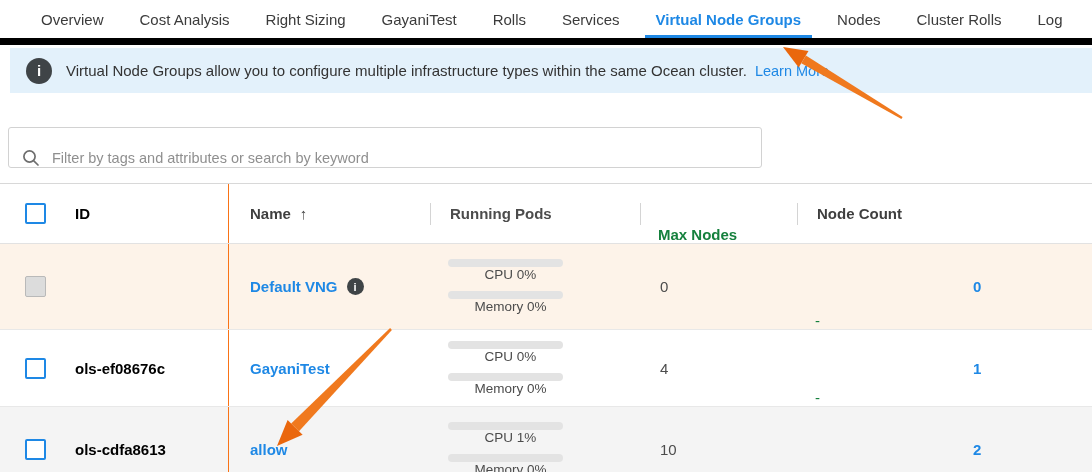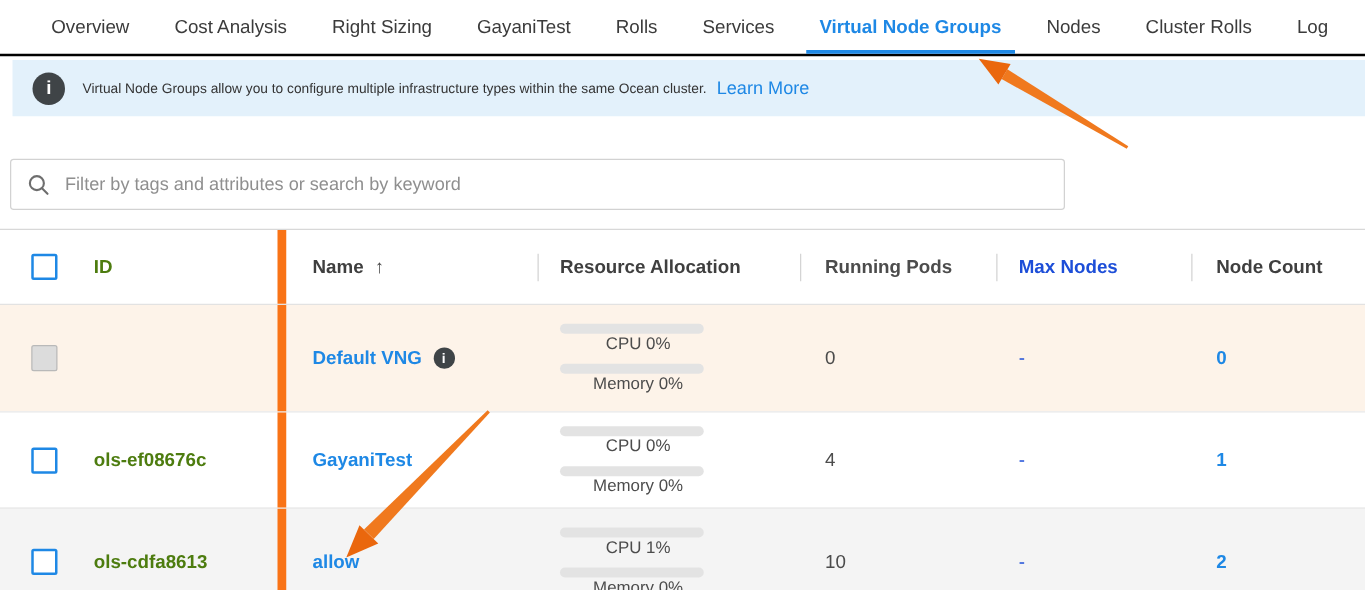--- a/index.html
+++ b/index.html
@@ -3,72 +3,72 @@
 <meta charset="utf-8">
 <style>
   html,body{margin:0;padding:0;}
   body{
     width:1092px;height:472px;overflow:hidden;background:#fff;position:relative;
     font-family:"Liberation Sans",sans-serif;color:#3f3f3f;
   }
   
   .tabbar{
     display:flex;align-items:stretch;height:45px;padding-left:30px;
-    border-bottom:2px solid #000000;background:#fff;box-sizing:border-box;
+    border-bottom:7px solid #000000;background:#fff;box-sizing:border-box;
   }
   .tab{
     display:flex;align-items:center;padding:0 11px;margin-right:14px;
     font-size:15px;color:#3b3b3b;cursor:pointer;position:relative;white-space:nowrap;
   }
   .tab.active{color:var(--accent);font-weight:700;}
   .tab.active::after{
     content:"";position:absolute;left:0;right:0;bottom:0;height:3px;background:var(--accent);
   }
   
   .banner{
     position:absolute;left:10px;right:0;top:48px;height:45px;
     background:var(--banner-bg);display:flex;align-items:center;padding-left:16px;
   }
   .info-icon{
     width:26px;height:26px;border-radius:50%;background:var(--info-icon-bg);
     color:#fff;display:flex;align-items:center;justify-content:center;
     font-weight:700;font-size:15px;flex:0 0 auto;
   }
-  .banner-text{margin-left:14px;font-size:11px;color:#333;}
+  .banner-text{margin-left:14px;font-size:15px;color:#333;}
   .banner-link{color:var(--accent);margin-left:8px;font-size:14.5px;cursor:pointer;}
   
   .search-wrap{
-    position:absolute;left:8px;top:127px;width:844px;height:41px;box-sizing:border-box;
+    position:absolute;left:8px;top:127px;width:754px;height:41px;box-sizing:border-box;
     border:1px solid #d2d2d2;border-radius:3px;background:#fff;
-    display:flex;align-items:center;padding-left:13px;
+    display:flex;align-items:flex-end;padding-left:13px;
   }
   .search-icon{display:flex;align-items:center;color:#6e6e6e;}
   .search-input{
     border:none;outline:none;flex:1;margin-left:10px;font-size:14.5px;color:#444;
     font-family:"Liberation Sans",sans-serif;background:transparent;
   }
   .search-input::placeholder{color:#8f8f8f;}
   
   .table{position:absolute;left:0;right:0;top:183px;border-top:1px solid #d8d8d8;}
   .grid{
     display:grid;grid-template-columns:60px 169px 201px 210px 157px 156px 1fr;
     align-items:center;box-sizing:border-box;
   }
   .thead{height:60px;border-bottom:1px solid #e2e2e2;font-weight:700;font-size:15px;color:#3f3f3f;}
   .row{font-size:15px;}
   .row-1{height:85px;background:var(--row-highlight);}
   .row-2{height:77px;background:#fff;border-top:1px solid #e8e8e8;}
   .row-3{height:85px;background:#f4f4f4;border-top:1px solid #e8e8e8;}
   .cell{height:100%;display:flex;align-items:center;box-sizing:border-box;position:relative;}
   .c-check{padding-left:25px;}
-  .c-id{padding-left:15px;border-right:7px solid #f97316;font-weight:700;color:#4d7c0f;}
+  .c-id{padding-left:15px;border-right:1px solid #f97316;font-weight:700;color:#000000;}
   .c-name{padding-left:21px;}
   .c-res{padding-left:18px;}
   .c-pods{padding-left:20px;color:#4c4c4c;}
-  .c-max{padding-left:18px;color:#1d4ed8;}
+  .c-max{padding-left:18px;color:#15803d;align-items:flex-end;}
   .c-count{padding-left:20px;}
   .hdr-div::before{
     content:"";position:absolute;left:0;top:50%;transform:translateY(-50%);
     width:1px;height:22px;background:#d4d4d4;
   }
   .sort-arrow{margin-left:9px;font-weight:400;color:#4a4a4a;font-size:15px;}
   .checkbox{
     width:17px;height:17px;border:2px solid var(--accent);border-radius:2px;background:#fff;cursor:pointer;
   }
   .checkbox.disabled{border:1px solid #b9b9b9;background:#dcdcdc;width:19px;height:19px;cursor:default;}
@@ -124,23 +124,20 @@
     <div class="cell c-check">
         <span class="checkbox"></span>
       </div>
     <div class="cell c-id">
         <span>ID</span>
       </div>
     <div class="cell c-name">
       <span>Name</span>
       <span class="sort-arrow">↑</span>
     </div>
-    <div class="cell c-res hdr-div">
-        <span>Resource Allocation</span>
-      </div>
     <div class="cell c-pods hdr-div">
         <span>Running Pods</span>
       </div>
     <div class="cell c-max hdr-div">
         <span>Max Nodes</span>
       </div>
     <div class="cell c-count hdr-div">
         <span>Node Count</span>
       </div>
   </div>

